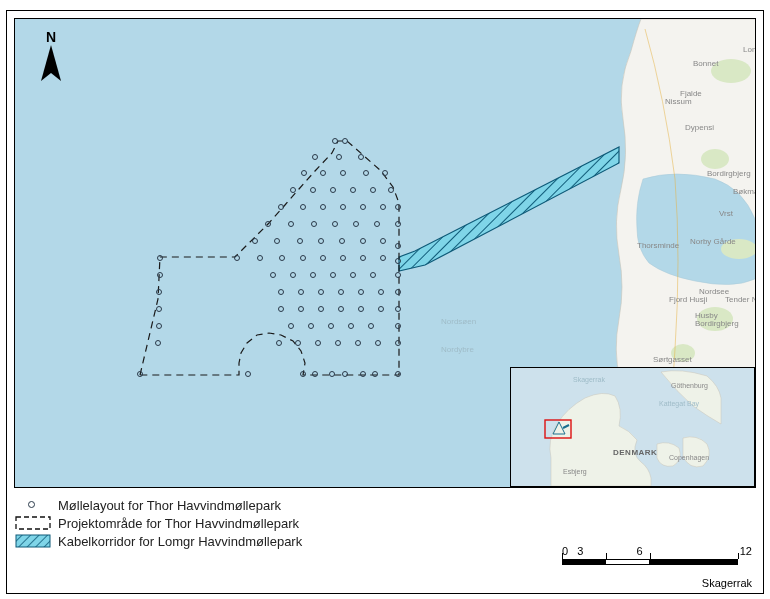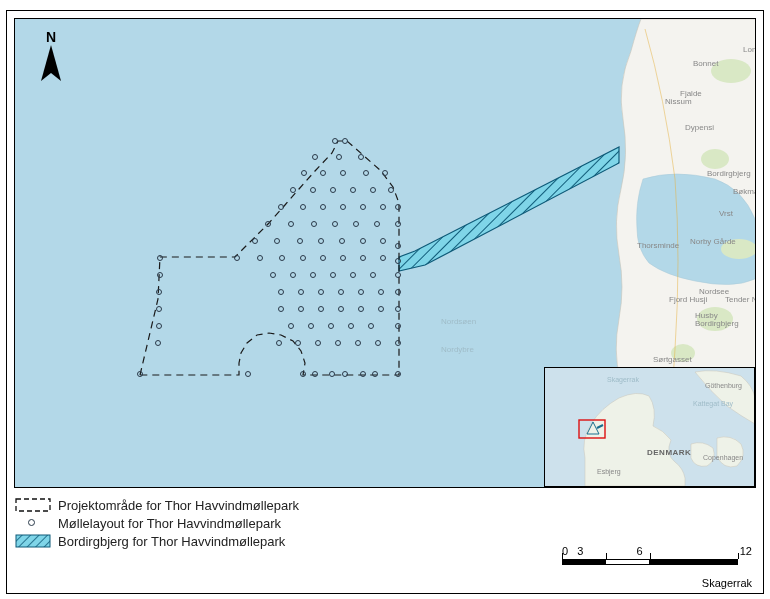--- a/index.html
+++ b/index.html
@@ -4,21 +4,21 @@
 <style>
   * { box-sizing: border-box; margin: 0; padding: 0; }
   html, body { width: 770px; height: 599px; font-family: Arial, sans-serif; background: #fff; }
   .frame { width: 770px; height: 599px; position: relative; }
   .outer-border { position: absolute; left: 6px; top: 10px; width: 758px; height: 584px; border: 1.5px solid #000; }
   .map { position: absolute; left: 14px; top: 18px; width: 742px; height: 470px; border: 1px solid #000; background: #b3d8e8; overflow: hidden; }
   .sea { position: absolute; inset: 0; background: #b3d8e8; }
   .label-land { position: absolute; font-size: 8px; color: #888; white-space: nowrap; }
   .label-sea { position: absolute; font-size: 8px; color: #9fbcc8; white-space: nowrap; }
   .turbine { position: absolute; width: 6px; height: 6px; border: 1px solid #2a3a4a; border-radius: 50%; background: transparent; transform: translate(-50%, -50%); }
-  .inset { position: absolute; right: 0; bottom: 0; width: 211px; height: 120px; border: 1px solid #000; background: #cde1ec; overflow: hidden; }
+  .inset { position: absolute; right: 0; bottom: 0; width: 245px; height: 120px; border: 1px solid #000; background: #cde1ec; overflow: hidden; }
   .north { position: absolute; left: 22px; top: 10px; width: 28px; text-align:center; }
   .north-letter { font-size: 14px; font-weight: bold; }
   .legend { position: absolute; left: 14px; top: 496px; width: 742px; }
   .legend-row { display: flex; align-items: center; height: 18px; font-size: 13px; color: #222; }
   .legend-symbol { width: 38px; height: 14px; margin-right: 6px; position: relative; }
   .scale { position: absolute; right: 18px; bottom: 10px; width: 190px; }
   .scale-ticks { position: relative; height: 16px; }
   .scale-nums { display: flex; justify-content: space-between; font-size: 11px; margin-bottom: 2px; }
   .scale-label { text-align: right; font-size: 11px; margin-top: 2px; }
   .tick { position:absolute; width:1px; height:6px; background:#000; top:-6px; }
@@ -209,45 +209,45 @@
           <div style="position: absolute; font-size: 8px; left: 102px; top: 80px; color: rgb(102, 102, 102); font-weight: bold; letter-spacing: 0.5px;">DENMARK</div>
           <div style="position: absolute; font-size: 7px; left: 52px; top: 100px; color: rgb(136, 136, 136);">Esbjerg</div>
           <div style="position: absolute; font-size: 7px; left: 158px; top: 86px; color: rgb(136, 136, 136);">Copenhagen</div>
         </div>
     </div>
   </div>
 
   <div class="legend">
     <div class="legend-row">
       <div class="legend-symbol">
+        <div style="position:absolute;left:14px;top:3px;width:7px;height:7px;border:1px solid #2a3a4a;border-radius:50%;"></div>
+      </div>
+      <span>Møllelayout for Thor Havvindmøllepark</span>
+    </div>
+    <div class="legend-row">
+      <div class="legend-symbol">
         <svg width="38" height="14">
             <rect x="2" y="1" width="34" height="12" fill="none" stroke="#111" stroke-width="1.3" stroke-dasharray="5 3"></rect>
           </svg>
       </div>
       <span>Projektområde for Thor Havvindmøllepark</span>
-    </div>
-    <div class="legend-row">
-      <div class="legend-symbol">
-        <div style="position:absolute;left:14px;top:3px;width:7px;height:7px;border:1px solid #2a3a4a;border-radius:50%;"></div>
-      </div>
-      <span>Møllelayout for Thor Havvindmøllepark</span>
     </div>
     <div class="legend-row">
       <div class="legend-symbol">
         <svg width="38" height="14">
           <defs>
               <pattern id="h2" width="6" height="6" patternUnits="userSpaceOnUse" patternTransform="rotate(45)">
                 <rect width="6" height="6" fill="#7fd5e8"></rect>
                 <line x1="0" y1="0" x2="0" y2="6" stroke="#0e5a78" stroke-width="1.6"></line>
               </pattern>
             </defs>
           <rect x="2" y="1" width="34" height="12" fill="url(#h2)" stroke="#0e5a78" stroke-width="1"></rect>
         </svg>
       </div>
-      <span>Bordirgbjerg for Thor Havvindmøllepark</span>
+      <span>Kabelkorridor for Lomgr Havvindmøllepark</span>
     </div>
   </div>
 
   <div class="scale">
     <div class="scale-nums">
       <span>0</span>
       <span style="position:relative;left:-44px">3</span>
       <span style="position:relative;left:-44px">6</span>
       <span>12</span>
     </div>

